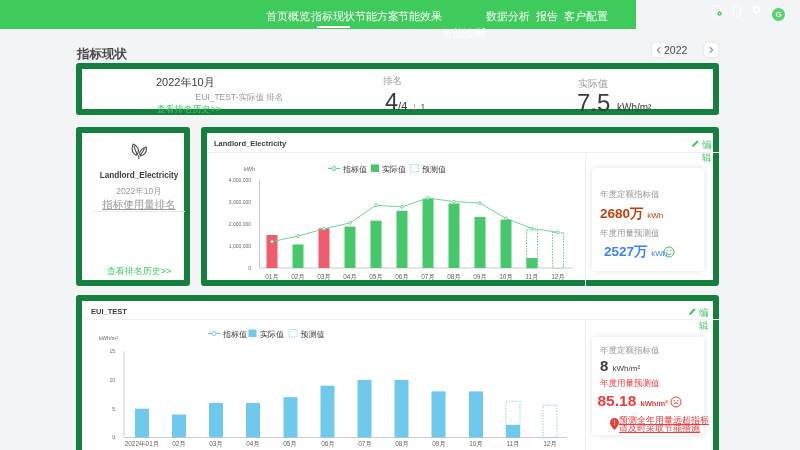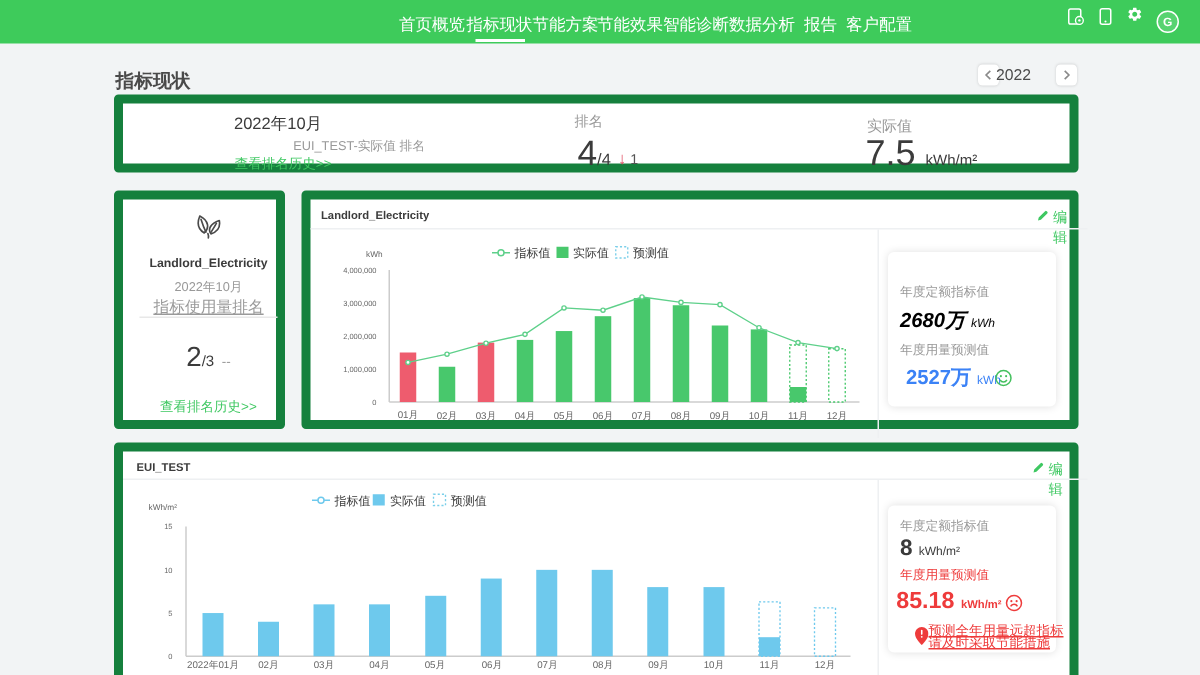--- a/index.html
+++ b/index.html
@@ -1,35 +1,35 @@
 <!DOCTYPE html>
 <html><head>
 <meta charset="utf-8">
 <style>
 * { margin:0; padding:0; box-sizing:border-box; }
 html,body { width:800px; height:450px; overflow:hidden; background:#f2f4f5;
   font-family:"Liberation Sans", sans-serif; }
 .abs { position:absolute; }
 #page { position:relative; width:800px; height:450px; }
-#header { position:absolute; left:0; top:0; width:800px; height:29px; background:#3ecb5b; }
+#header { position:absolute; left:0; top:0; width:636px; height:29px; background:#3ecb5b; }
 .nav { position:absolute; top:8.5px; transform:translateX(-50%); color:#fff; font-size:11px; white-space:nowrap; }
 #underline { position:absolute; left:317px; top:26px; width:33px; height:2px; background:#fff; }
 .card { position:absolute; background:#fff; border:6px solid #15803d; border-radius:3px; }
 .ctitle { position:absolute; font-weight:bold; color:#3b3b3b; font-size:7.5px; }
 </style>
 </head>
 <body>
 <div id="page">
 
   <div id="header">
     <span class="nav" style="left:288px;">首页概览</span>
     <span class="nav" style="left:333px;">指标现状</span>
     <span class="nav" style="left:377px;font-family:Liberation Serif, serif;">节能方案</span>
     <span class="nav" style="left:420px;">节能效果</span>
-    <span class="nav" style="left:464px;">智能诊断</span>
+    <span class="nav" style="left:464px;margin-top:17px;">智能诊断</span>
     <span class="nav" style="left:508px;">数据分析</span>
     <span class="nav" style="left:547px;">报告</span>
     <span class="nav" style="left:586px;">客户配置</span>
     <div id="underline"></div>
     <svg class="abs" style="left:711px;top:4.5px;" width="12" height="12" viewBox="0 0 12 12">
       <rect x="1.5" y="1" width="8" height="10" rx="1.2" fill="none" stroke="#fff" stroke-width="1"></rect>
       <circle cx="8.6" cy="8.6" r="2.6" fill="#3ecb5b" stroke="#fff" stroke-width="0.9"></circle>
       <circle cx="8.6" cy="8.6" r="0.8" fill="#fff"></circle>
     </svg>
     <svg class="abs" style="left:731.5px;top:4.5px;" width="10" height="12" viewBox="0 0 10 12">
@@ -72,21 +72,20 @@
       <g fill="none" stroke="#4a4a4a" stroke-width="1.1" stroke-linecap="round" stroke-linejoin="round">
         <path d="M3.2 1 C 1.2 5.8, 2 9.8, 6.2 12.3 C 9.6 9.2, 9.4 4.2, 3.2 1 Z"></path>
         <path d="M16.2 4 C 17 8.3, 15 11.6, 10.6 12.9 C 8.4 9.8, 10.3 5.9, 16.2 4 Z"></path>
         <path d="M4 3.2 C 5 6.4, 6 9.2, 7.3 11.7 M14.3 5.8 C 13 8.4, 11.6 10.4, 10.4 12.2 M8.6 12.7 C 9 13.6, 9.1 14.4, 8.9 15.6"></path>
       </g>
     </svg>
     <div class="abs" style="left:0;top:38px;width:114px;font-size:8.2px;font-weight:bold;color:#3b3b3b;">Landlord_Electricity</div>
     <div class="abs" style="left:0;top:53px;width:114px;font-size:8.5px;color:#999;">2022年10月</div>
     <div class="abs" style="left:0;top:65px;width:114px;font-size:10.5px;color:#999;text-decoration:underline;">指标使用量排名</div>
     <div class="abs" style="left:11px;top:78px;width:92px;border-top:1px solid #e8e8e8;"></div>
-    <div class="abs" style="left:0;top:94px;width:114px;font-size:18.5px;color:#3b3b3b;">2<span style="font-size:10px;">/3</span><span style="font-size:9px;color:#999;">&nbsp;&nbsp;--</span></div>
     <div class="abs" style="left:0;top:131.5px;width:114px;font-size:9px;color:#3fc862;">查看排名历史&gt;&gt;</div>
   </div>
 
   <div class="card" style="left:201px;top:127px;width:518px;height:159px;">
     <div class="ctitle" style="left:7px;top:6px;">Landlord_Electricity</div>
     <div class="abs" style="left:0;top:19px;width:518px;border-top:1px solid #eef0f2;"></div>
     <div class="abs" style="left:378px;top:20px;height:139px;border-left:1px solid #eef0f2;"></div>
     <svg class="abs" style="left:484px;top:6.5px;" width="8" height="8" viewBox="0 0 12 12">
         <path d="M1.5 10.5 L2.2 7.6 L8.6 1.2 a1.15 1.15 0 0 1 1.63 0 l.57.57 a1.15 1.15 0 0 1 0 1.63 L4.4 9.8 Z" fill="#3fc862"></path>
       </svg>
@@ -156,21 +155,21 @@
           <circle cx="247" cy="48.6" r="1.4"></circle>
           <circle cx="273" cy="50.1" r="1.4"></circle>
         <circle cx="299" cy="65.5" r="1.4"></circle>
           <circle cx="325" cy="75.4" r="1.4"></circle>
           <circle cx="351" cy="79.4" r="1.4"></circle>
       </g>
     </svg>
 
     <div class="abs" style="left:385px;top:35px;width:112px;height:103px;background:#fff;border-radius:4px;box-shadow:0 0 6px rgba(0,0,0,.12);">
       <div class="abs" style="left:8px;top:20.5px;font-size:8.5px;color:#999;">年度定额指标值</div>
-      <div class="abs" style="left:8px;top:36.5px;font-size:13.5px;font-weight:bold;color:#000000;font-style:italic;">2680万 <span style="font-size:8px;font-weight:normal;">kWh</span></div>
+      <div class="abs" style="left:8px;top:36.5px;font-size:13.5px;font-weight:bold;color:#c2410c;">2680万 <span style="font-size:8px;font-weight:normal;">kWh</span></div>
       <div class="abs" style="left:8px;top:60px;font-size:8.5px;color:#999;">年度用量预测值</div>
       <div class="abs" style="left:12px;top:74.5px;font-size:13.5px;font-weight:bold;color:#3b82f6;">2527万 <span style="font-size:8px;font-weight:normal;">kWh</span></div>
       <svg class="abs" style="left:71px;top:77.5px;" width="12" height="12" viewBox="0 0 24 24">
         <circle cx="12" cy="12" r="10" fill="none" stroke="#44c05e" stroke-width="2"></circle>
         <circle cx="8.5" cy="9.5" r="1.4" fill="#44c05e"></circle>
           <circle cx="15.5" cy="9.5" r="1.4" fill="#44c05e"></circle>
         <path d="M7.5 14.5 a5 5 0 0 0 9 0" fill="none" stroke="#44c05e" stroke-width="2"></path>
       </svg>
     </div>
   </div>

